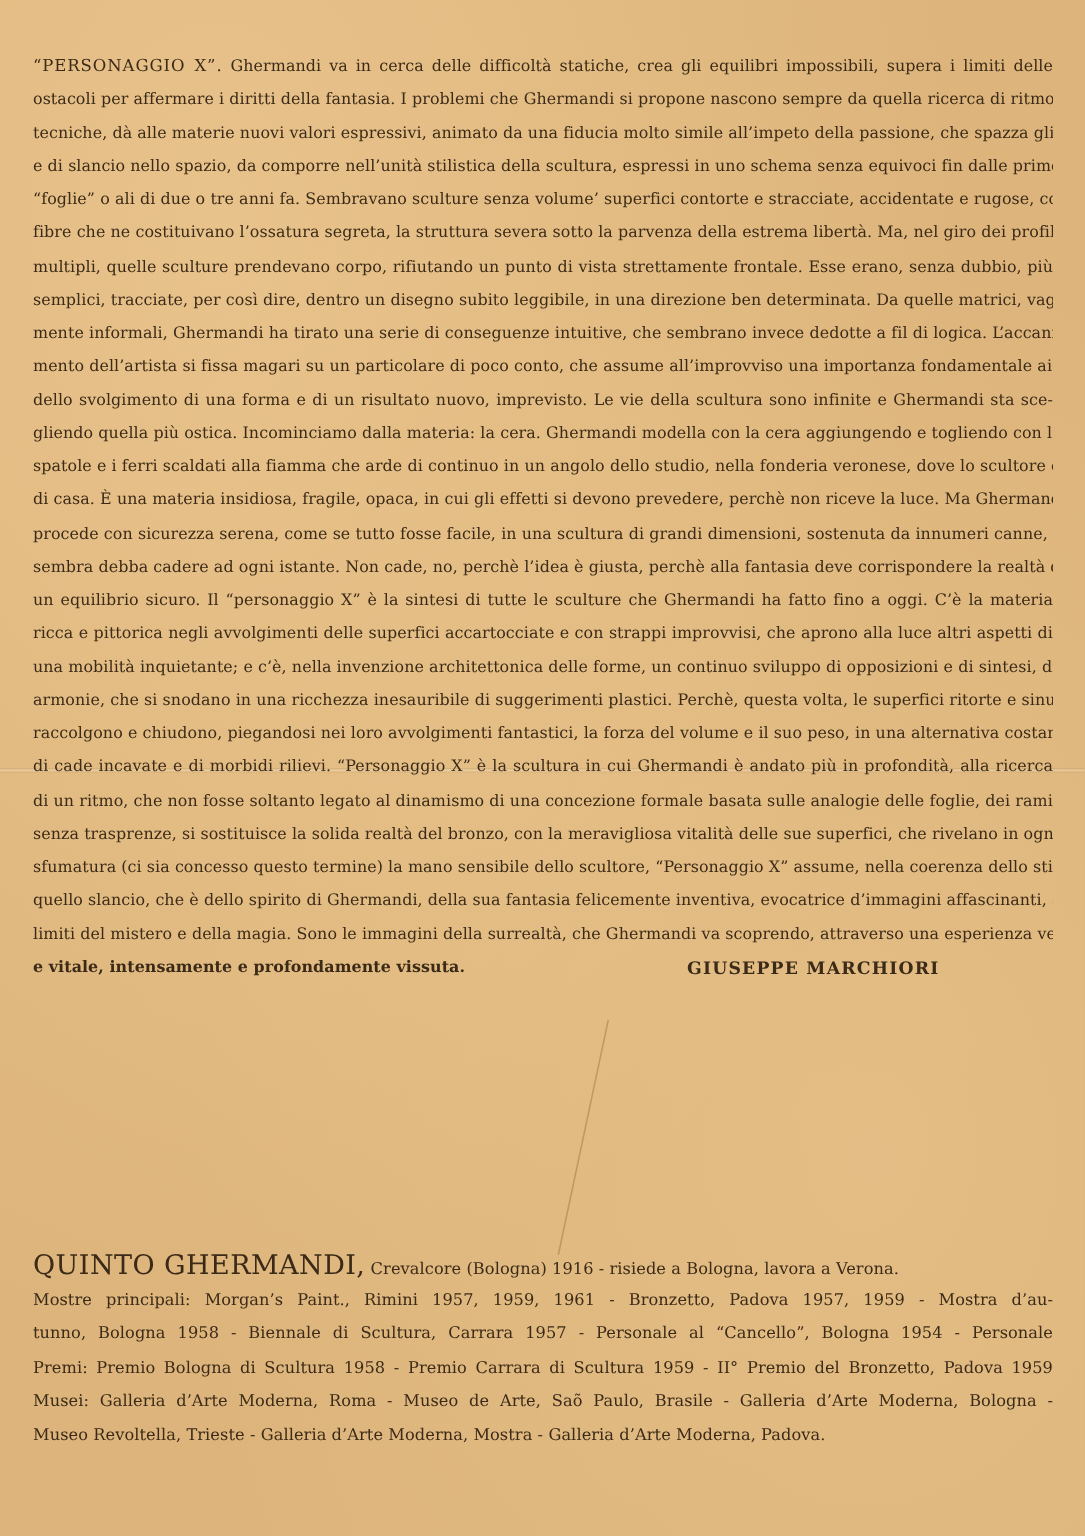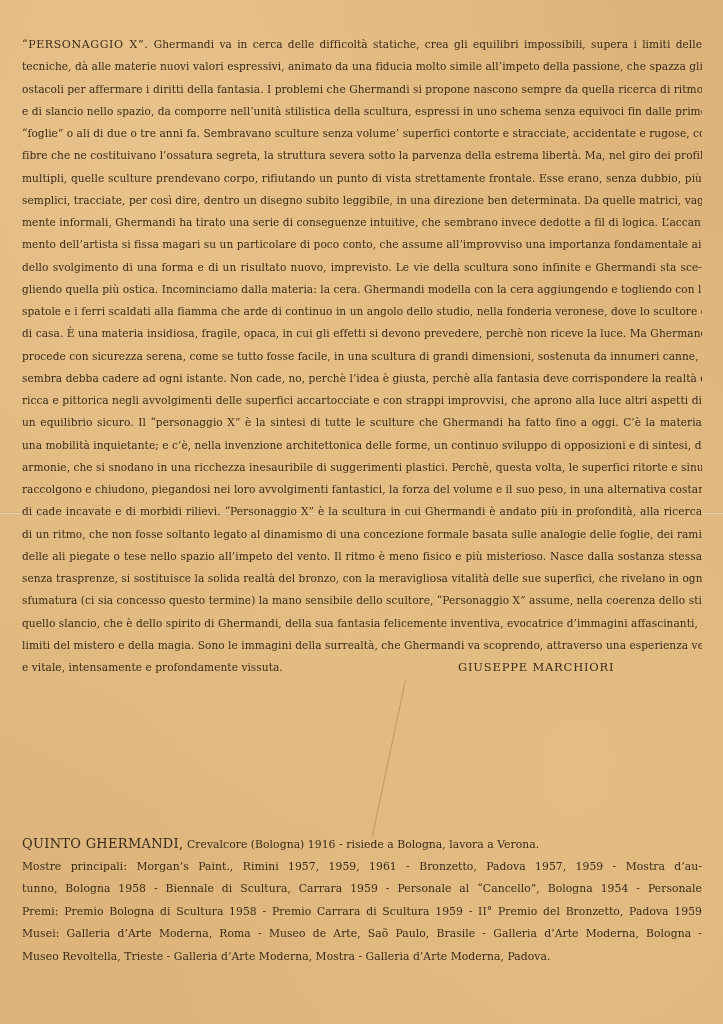--- a/index.html
+++ b/index.html
@@ -26,71 +26,70 @@
     position: absolute; left: 22px; top: 33px; width: 680px;
   }
   .line {
     display: block; height: 22.25px; line-height: 22.25px;
     font-size: 10.6px; letter-spacing: 0.05px;
     text-align: justify; text-align-last: justify;
     white-space: nowrap; overflow: hidden;
   }
   .line.last { text-align-last: left; }
   .line .title { font-size: 11px; letter-spacing: 0.6px; }
-  .sig-row { position: relative; }
+  .sig-row { position: relative; font-weight: bold; }
   .signature {
     position: absolute; left: 436px; top: 0; font-size: 11.5px; letter-spacing: 0.8px;
   }
   .bio {
     position: absolute; left: 22px; top: 833px; width: 680px;
   }
   .bio .line { height: 22.6px; line-height: 22.6px; font-size: 10.8px; }
-  .bio .name { font-size: 13px; letter-spacing: 0.3px; }
+  .bio .name { font-size: 18px; letter-spacing: 0.3px; }
 </style>
 </head>
 <body>
 
 <div class="fold"></div>
 <div class="crease"></div>
 
 <div class="essay">
   <span class="line"><span class="title">“PERSONAGGIO X”.</span><span> Ghermandi va in cerca delle difficoltà statiche, crea gli equilibri impossibili, supera i limiti delle</span></span>
+  <span class="line">ostacoli per affermare i diritti della fantasia. I problemi che Ghermandi si propone nascono sempre da quella ricerca di ritmo</span>
   <span class="line">tecniche, dà alle materie nuovi valori espressivi, animato da una fiducia molto simile all’impeto della passione, che spazza gli</span>
-  <span class="line">ostacoli per affermare i diritti della fantasia. I problemi che Ghermandi si propone nascono sempre da quella ricerca di ritmo</span>
   <span class="line">e di slancio nello spazio, da comporre nell’unità stilistica della scultura, espressi in uno schema senza equivoci fin dalle prime</span>
   <span class="line">“foglie” o ali di due o tre anni fa. Sembravano sculture senza volume’ superfici contorte e stracciate, accidentate e rugose, con</span>
   <span class="line">fibre che ne costituivano l’ossatura segreta, la struttura severa sotto la parvenza della estrema libertà. Ma, nel giro dei profili</span>
   <span class="line">multipli, quelle sculture prendevano corpo, rifiutando un punto di vista strettamente frontale. Esse erano, senza dubbio, più</span>
   <span class="line">semplici, tracciate, per così dire, dentro un disegno subito leggibile, in una direzione ben determinata. Da quelle matrici, vaga-</span>
   <span class="line">mente informali, Ghermandi ha tirato una serie di conseguenze intuitive, che sembrano invece dedotte a fil di logica. L’accani-</span>
   <span class="line">mento dell’artista si fissa magari su un particolare di poco conto, che assume all’improvviso una importanza fondamentale ai fini</span>
   <span class="line">dello svolgimento di una forma e di un risultato nuovo, imprevisto. Le vie della scultura sono infinite e Ghermandi sta sce-</span>
   <span class="line">gliendo quella più ostica. Incominciamo dalla materia: la cera. Ghermandi modella con la cera aggiungendo e togliendo con le</span>
   <span class="line">spatole e i ferri scaldati alla fiamma che arde di continuo in un angolo dello studio, nella fonderia veronese, dove lo scultore è</span>
   <span class="line">di casa. È una materia insidiosa, fragile, opaca, in cui gli effetti si devono prevedere, perchè non riceve la luce. Ma Ghermandi</span>
   <span class="line">procede con sicurezza serena, come se tutto fosse facile, in una scultura di grandi dimensioni, sostenuta da innumeri canne, e che</span>
   <span class="line">sembra debba cadere ad ogni istante. Non cade, no, perchè l’idea è giusta, perchè alla fantasia deve corrispondere la realtà di</span>
+  <span class="line">un equilibrio sicuro. Il “personaggio X” è la sintesi di tutte le sculture che Ghermandi ha fatto fino a oggi. C’è la materia</span>
   <span class="line">ricca e pittorica negli avvolgimenti delle superfici accartocciate e con strappi improvvisi, che aprono alla luce altri aspetti di</span>
-  <span class="line">un equilibrio sicuro. Il “personaggio X” è la sintesi di tutte le sculture che Ghermandi ha fatto fino a oggi. C’è la materia</span>
   <span class="line">una mobilità inquietante; e c’è, nella invenzione architettonica delle forme, un continuo sviluppo di opposizioni e di sintesi, di</span>
   <span class="line">armonie, che si snodano in una ricchezza inesauribile di suggerimenti plastici. Perchè, questa volta, le superfici ritorte e sinuose</span>
   <span class="line">raccolgono e chiudono, piegandosi nei loro avvolgimenti fantastici, la forza del volume e il suo peso, in una alternativa costante</span>
   <span class="line">di cade incavate e di morbidi rilievi. “Personaggio X” è la scultura in cui Ghermandi è andato più in profondità, alla ricerca</span>
   <span class="line">di un ritmo, che non fosse soltanto legato al dinamismo di una concezione formale basata sulle analogie delle foglie, dei rami o</span>
-  <span class="line">delle ali piegate o tese nello spazio all’impeto del vento. Il ritmo è meno fisico e più misterioso. Nasce dalla sostanza stessa</span>
   <span class="line">senza trasprenze, si sostituisce la solida realtà del bronzo, con la meravigliosa vitalità delle sue superfici, che rivelano in ogni</span>
   <span class="line">sfumatura (ci sia concesso questo termine) la mano sensibile dello scultore, “Personaggio X” assume, nella coerenza dello stile,</span>
   <span class="line">quello slancio, che è dello spirito di Ghermandi, della sua fantasia felicemente inventiva, evocatrice d’immagini affascinanti, ai</span>
   <span class="line">limiti del mistero e della magia. Sono le immagini della surrealtà, che Ghermandi va scoprendo, attraverso una esperienza vera</span>
   <div class="line last sig-row">
     <span>e vitale, intensamente e profondamente vissuta.</span>
     <span class="signature">GIUSEPPE MARCHIORI</span>
   </div>
 </div>
 
 <div class="bio">
   <span class="line last"><span class="name">QUINTO GHERMANDI,</span><span> Crevalcore (Bologna) 1916 - risiede a Bologna, lavora a Verona.</span></span>
   <span class="line">Mostre principali: Morgan’s Paint., Rimini 1957, 1959, 1961 - Bronzetto, Padova 1957, 1959 - Mostra d’au-</span>
-  <span class="line">tunno, Bologna 1958 - Biennale di Scultura, Carrara 1959 - Personale al “Cancello”, Bologna 1954 - Personale</span>
+  <span class="line">tunno, Bologna 1958 - Biennale di Scultura, Carrara 1957 - Personale al “Cancello”, Bologna 1954 - Personale</span>
   <span class="line">Premi: Premio Bologna di Scultura 1958 - Premio Carrara di Scultura 1959 - II° Premio del Bronzetto, Padova 1959</span>
   <span class="line">Musei: Galleria d’Arte Moderna, Roma - Museo de Arte, Saõ Paulo, Brasile - Galleria d’Arte Moderna, Bologna -</span>
   <span class="line last">Museo Revoltella, Trieste - Galleria d’Arte Moderna, Mostra - Galleria d’Arte Moderna, Padova.</span>
 </div>
 
 </body></html>

